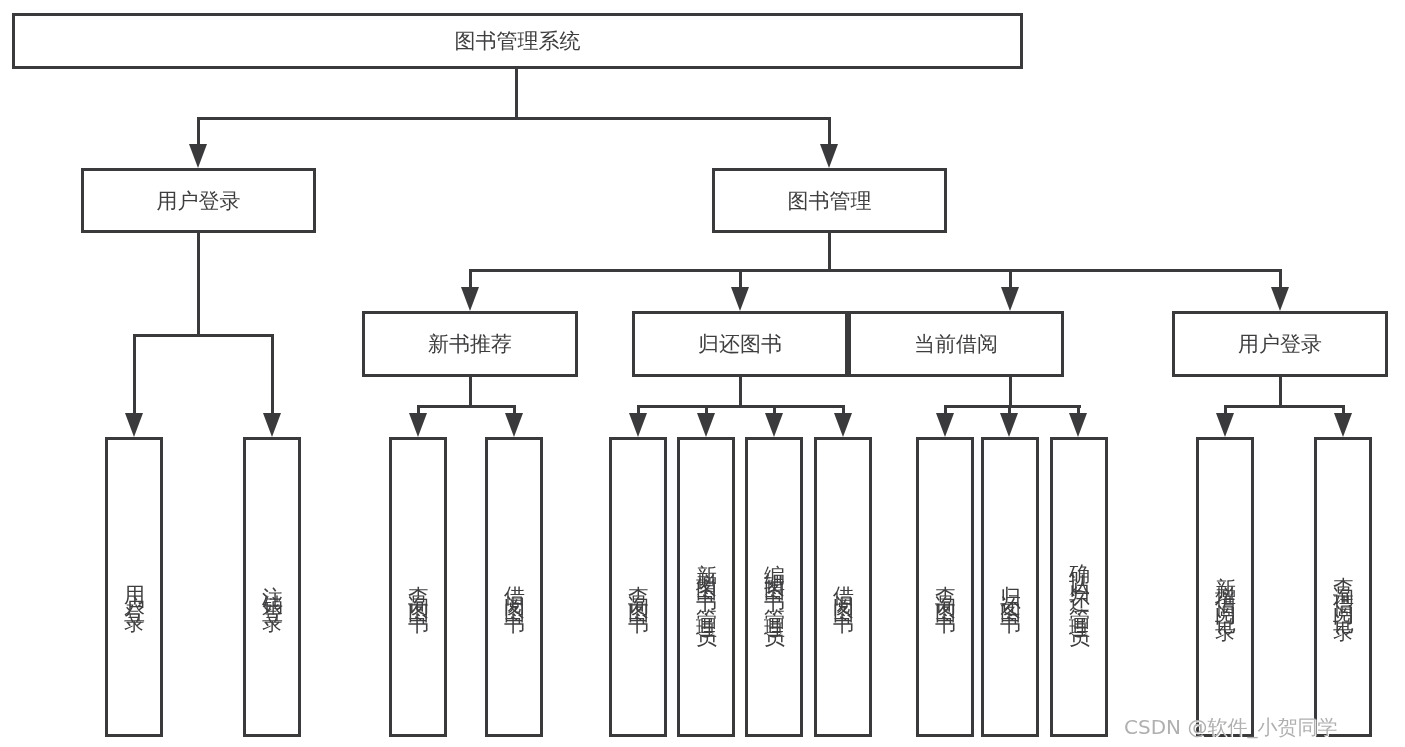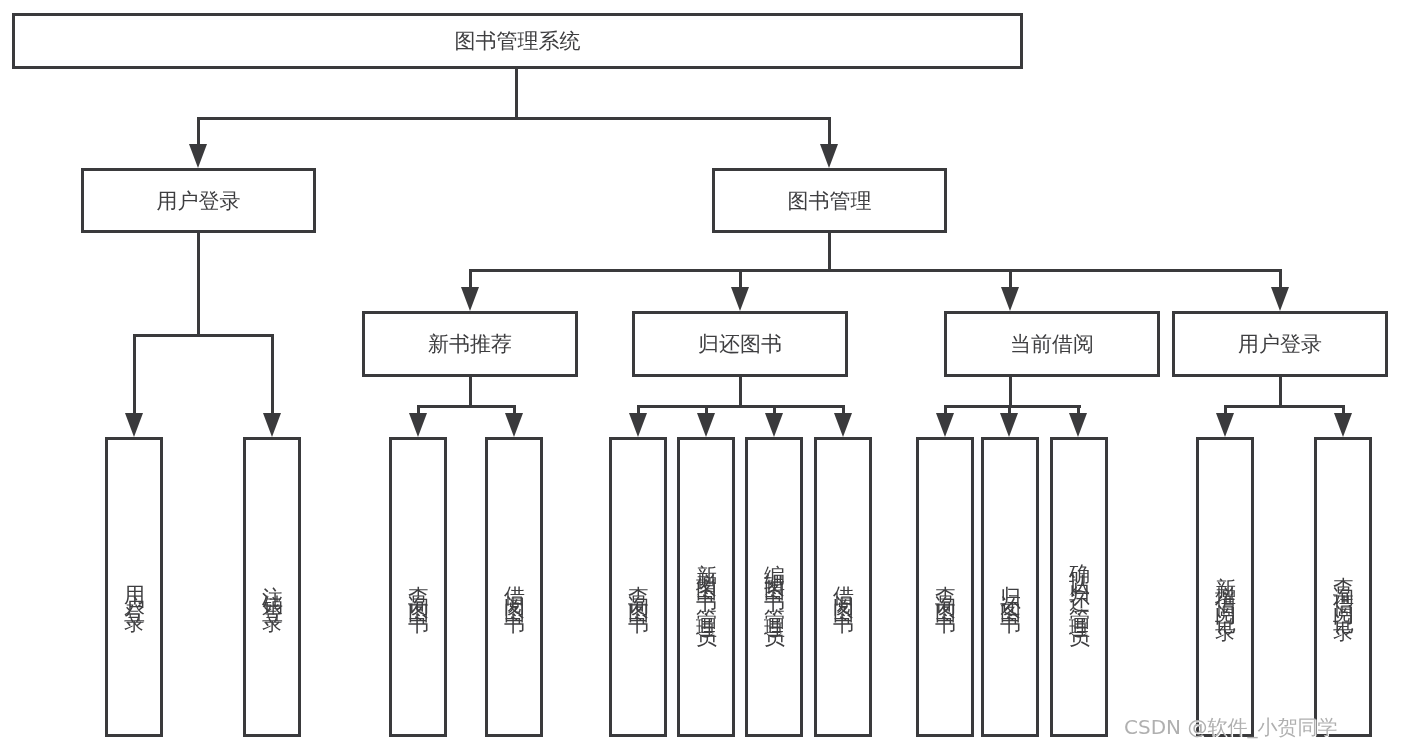--- a/index.html
+++ b/index.html
@@ -124,21 +124,21 @@
   <div class="vl" style="left:1342px;top:405px;height:11px;"></div>
   <div class="ar" style="left:1334px;top:413px;"></div>
 
   <div class="bx root">图书管理系统</div>
 
   <div class="bx lvl2" style="left:81px;">用户登录</div>
   <div class="bx lvl2" style="left:712px;">图书管理</div>
 
   <div class="bx lvl3" style="left:362px;">新书推荐</div>
   <div class="bx lvl3" style="left:632px;">归还图书</div>
-  <div class="bx lvl3" style="left:944px;">当前借阅</div>
+  <div class="bx lvl3" style="left:848px;">当前借阅</div>
   <div class="bx lvl3" style="left:1172px;">用户登录</div>
 
   <div class="bx leaf" style="left:105px;">
     <span class="vtext">用户登录</span>
   </div>
   <div class="bx leaf" style="left:243px;">
     <span class="vtext">注销登录</span>
   </div>
 
   <div class="bx leaf" style="left:389px;">

